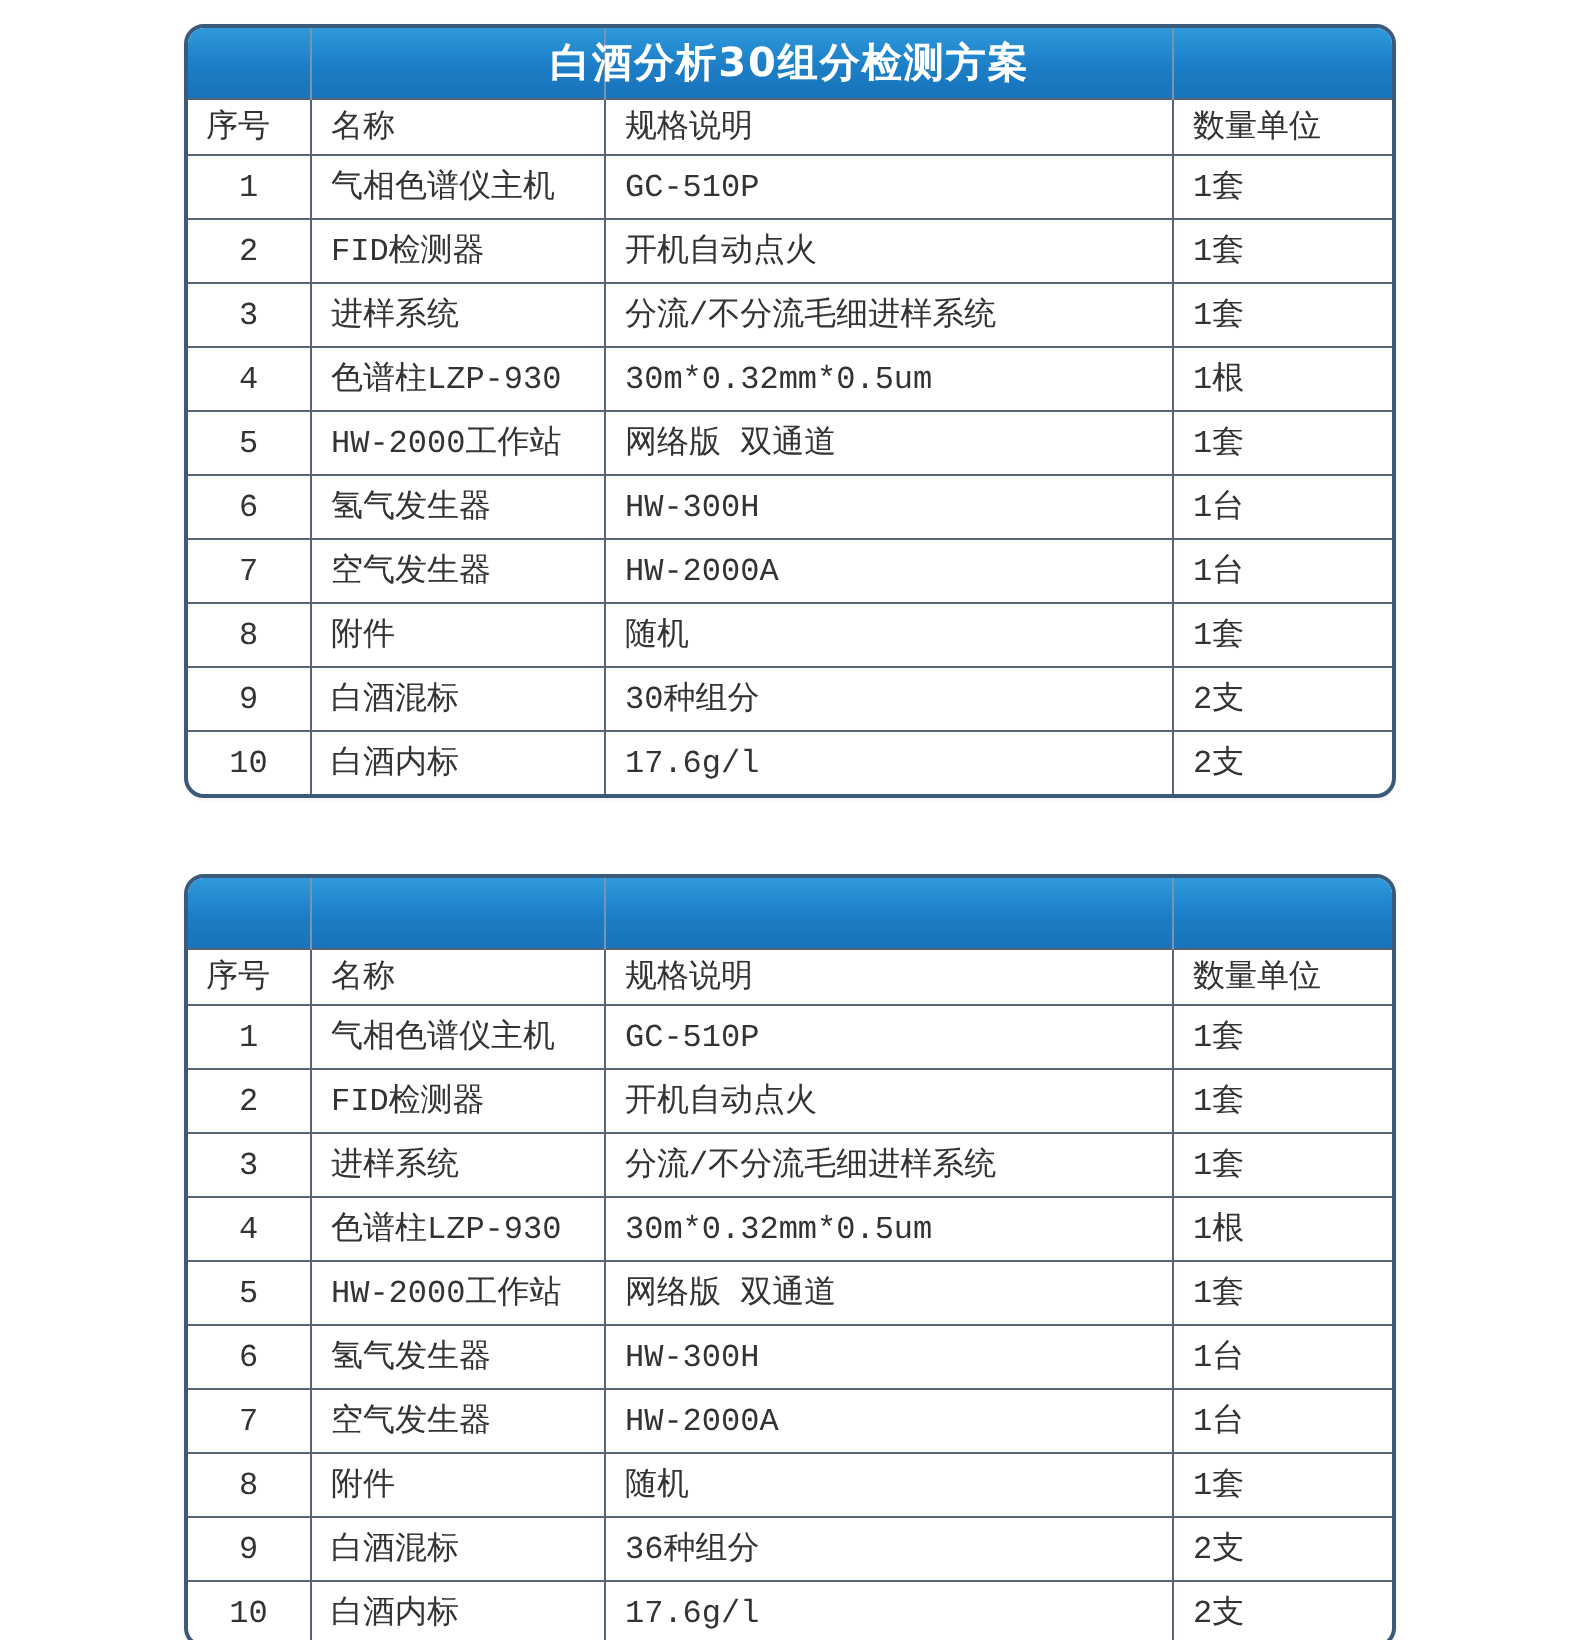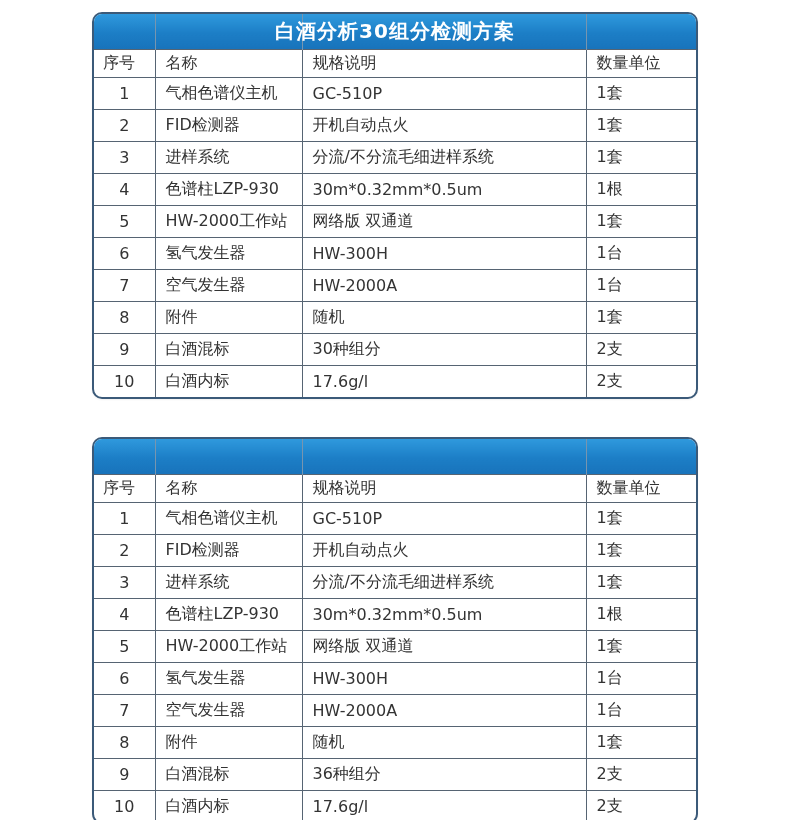--- a/index.html
+++ b/index.html
@@ -19,20 +19,21 @@
     overflow:hidden;
     position:relative;
     background:#ffffff;
     box-shadow:0 1px 2px rgba(0,0,0,0.06);
   }
   .table-card + .table-card{margin-top:38px;}
   table{
     width:100%;
     border-collapse:collapse;
     table-layout:fixed;
+    font-family:Liberation Mono, monospace;
   }
   col.c1{width:61px;}
   col.c2{width:147px;}
   col.c3{width:284px;}
   col.c4{width:110px;}
   td,th{
     border-left:1px solid #566473;
     border-top:1px solid #566473;
     font-size:16px;
     font-weight:400;

